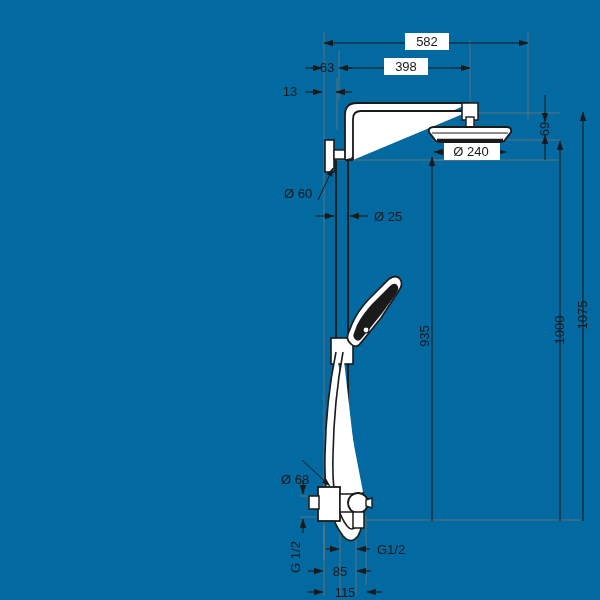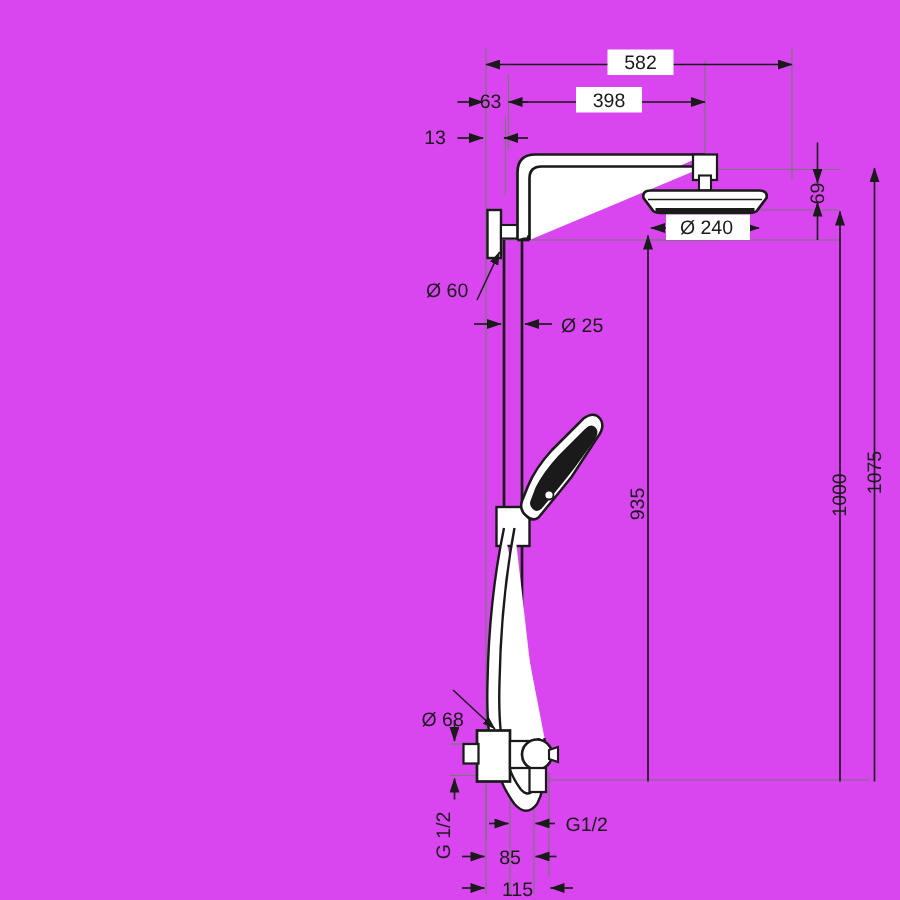--- a/index.html
+++ b/index.html
@@ -1,18 +1,18 @@
 <!DOCTYPE html>
 <html><head>
 <meta charset="utf-8">
 <style>
   html,body{margin:0;padding:0;background:#fff;}
   body{width:600px;height:600px;overflow:hidden;
        font-family:"Liberation Sans", sans-serif;}
-  #stage{position:relative;width:600px;height:600px;background:#d946ef;}
+  #stage{position:relative;width:600px;height:600px;background:#0369a1;}
   svg{display:block;}
   .dimtxt{font-family:"Liberation Sans", sans-serif;font-size:13px;fill:#1a1a1a;}
 </style>
 </head>
 <body>
 
 <div id="stage">
 <svg width="600" height="600" viewBox="0 0 600 600">
 
   <defs>

